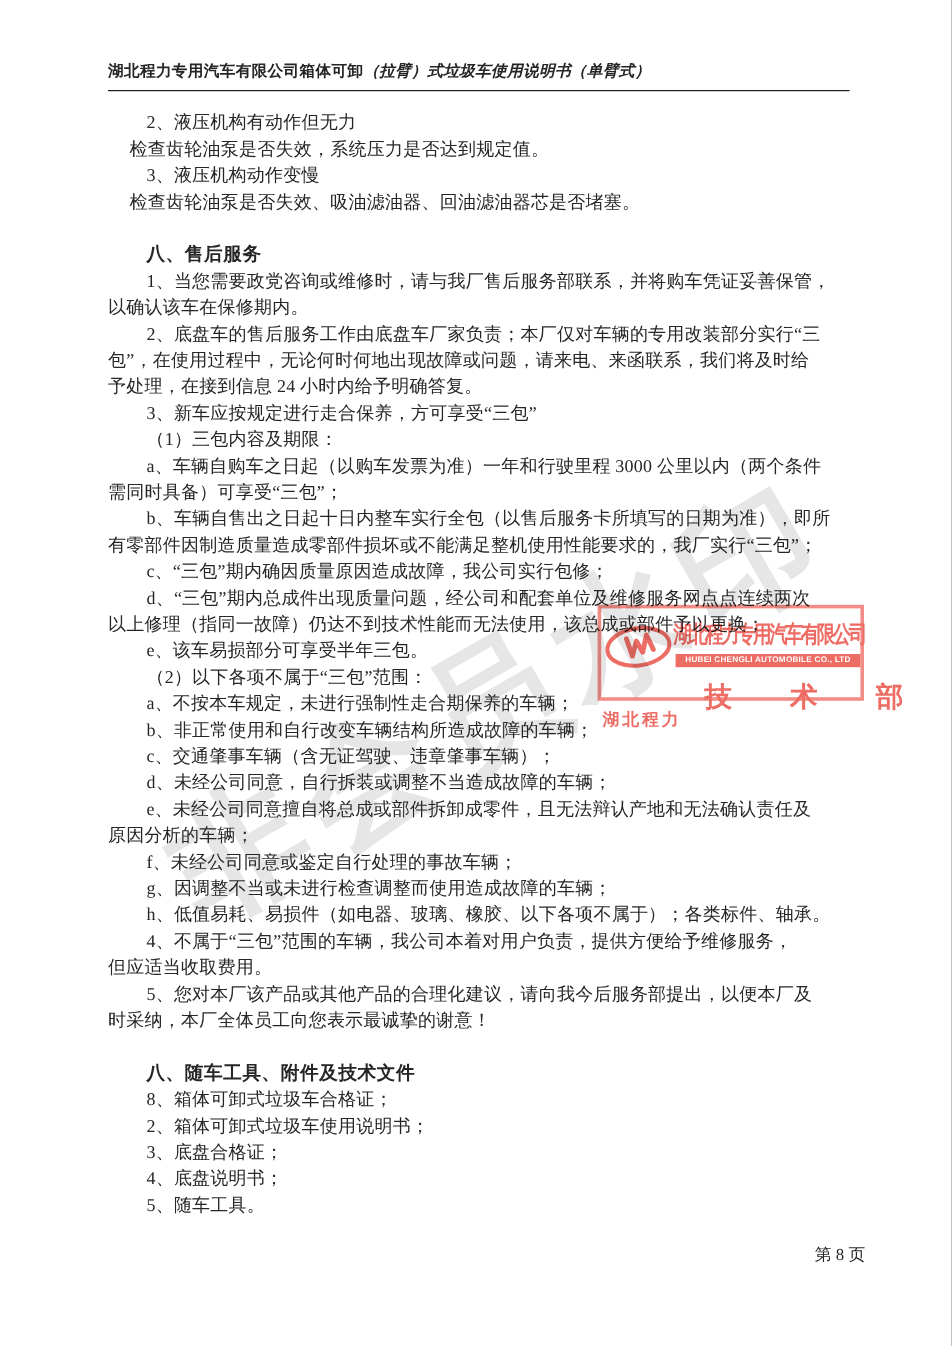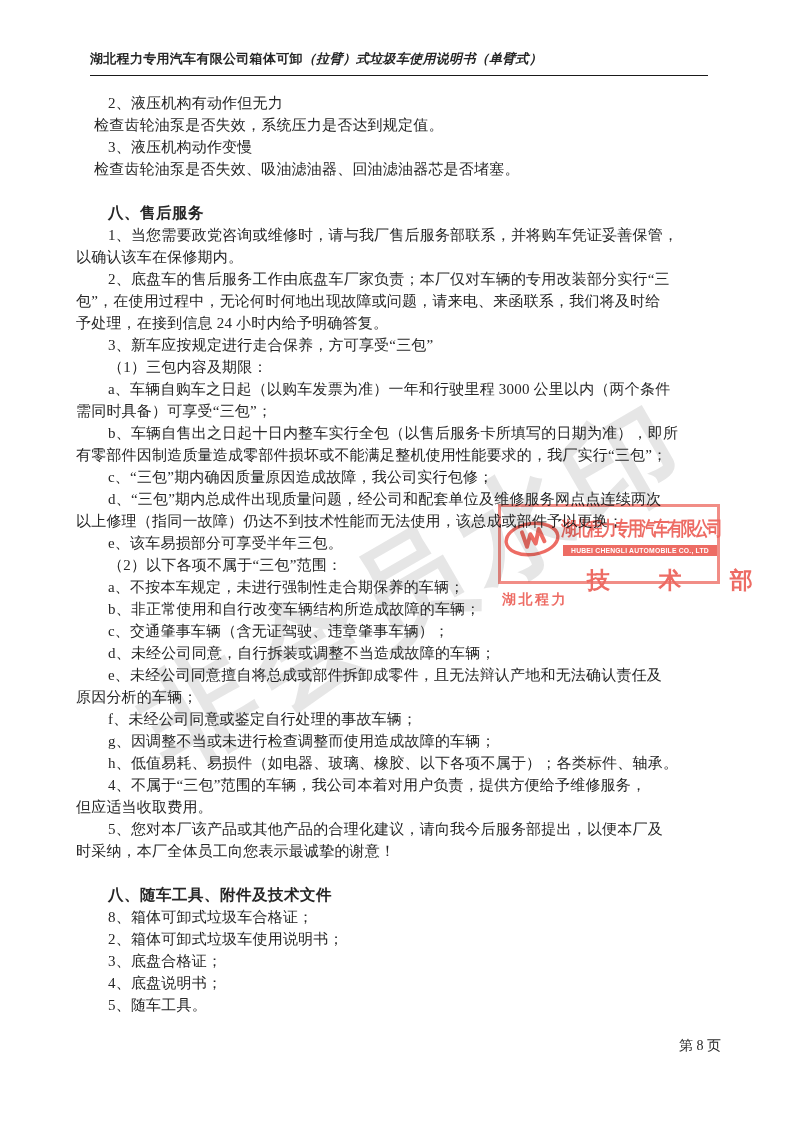--- a/index.html
+++ b/index.html
@@ -11,21 +11,21 @@
   }
   
   .header {
     position:absolute; left:90px; top:50px; width:618px;
     border-bottom:1.6px solid #1a1a1a; padding-bottom:7px;
     font-size:13px; font-weight:bold; white-space:nowrap; letter-spacing:0.3px;
     z-index:2;
   }
   .header .italic-part { font-style:italic;text-align:right; }
   
-  .content { position:absolute; left:76px; top:92px; width:620px; z-index:2; }
+  .content { position:absolute; left:90px; top:92px; width:620px; z-index:2; }
   .line { font-size:15px; line-height:22px; white-space:nowrap; letter-spacing:0.2px; }
   .line.ind1 { padding-left:18px; }
   .line.ind2 { padding-left:32px; }
   .line.heading {
     font-family:"Liberation Sans","DejaVu Sans",sans-serif;
     font-weight:bold; font-size:15.5px; letter-spacing:0.5px;
   }
   .gap { height:22px; }
   
   .footer { position:absolute; top:1037px; right:72px; font-size:14px; z-index:2; }

